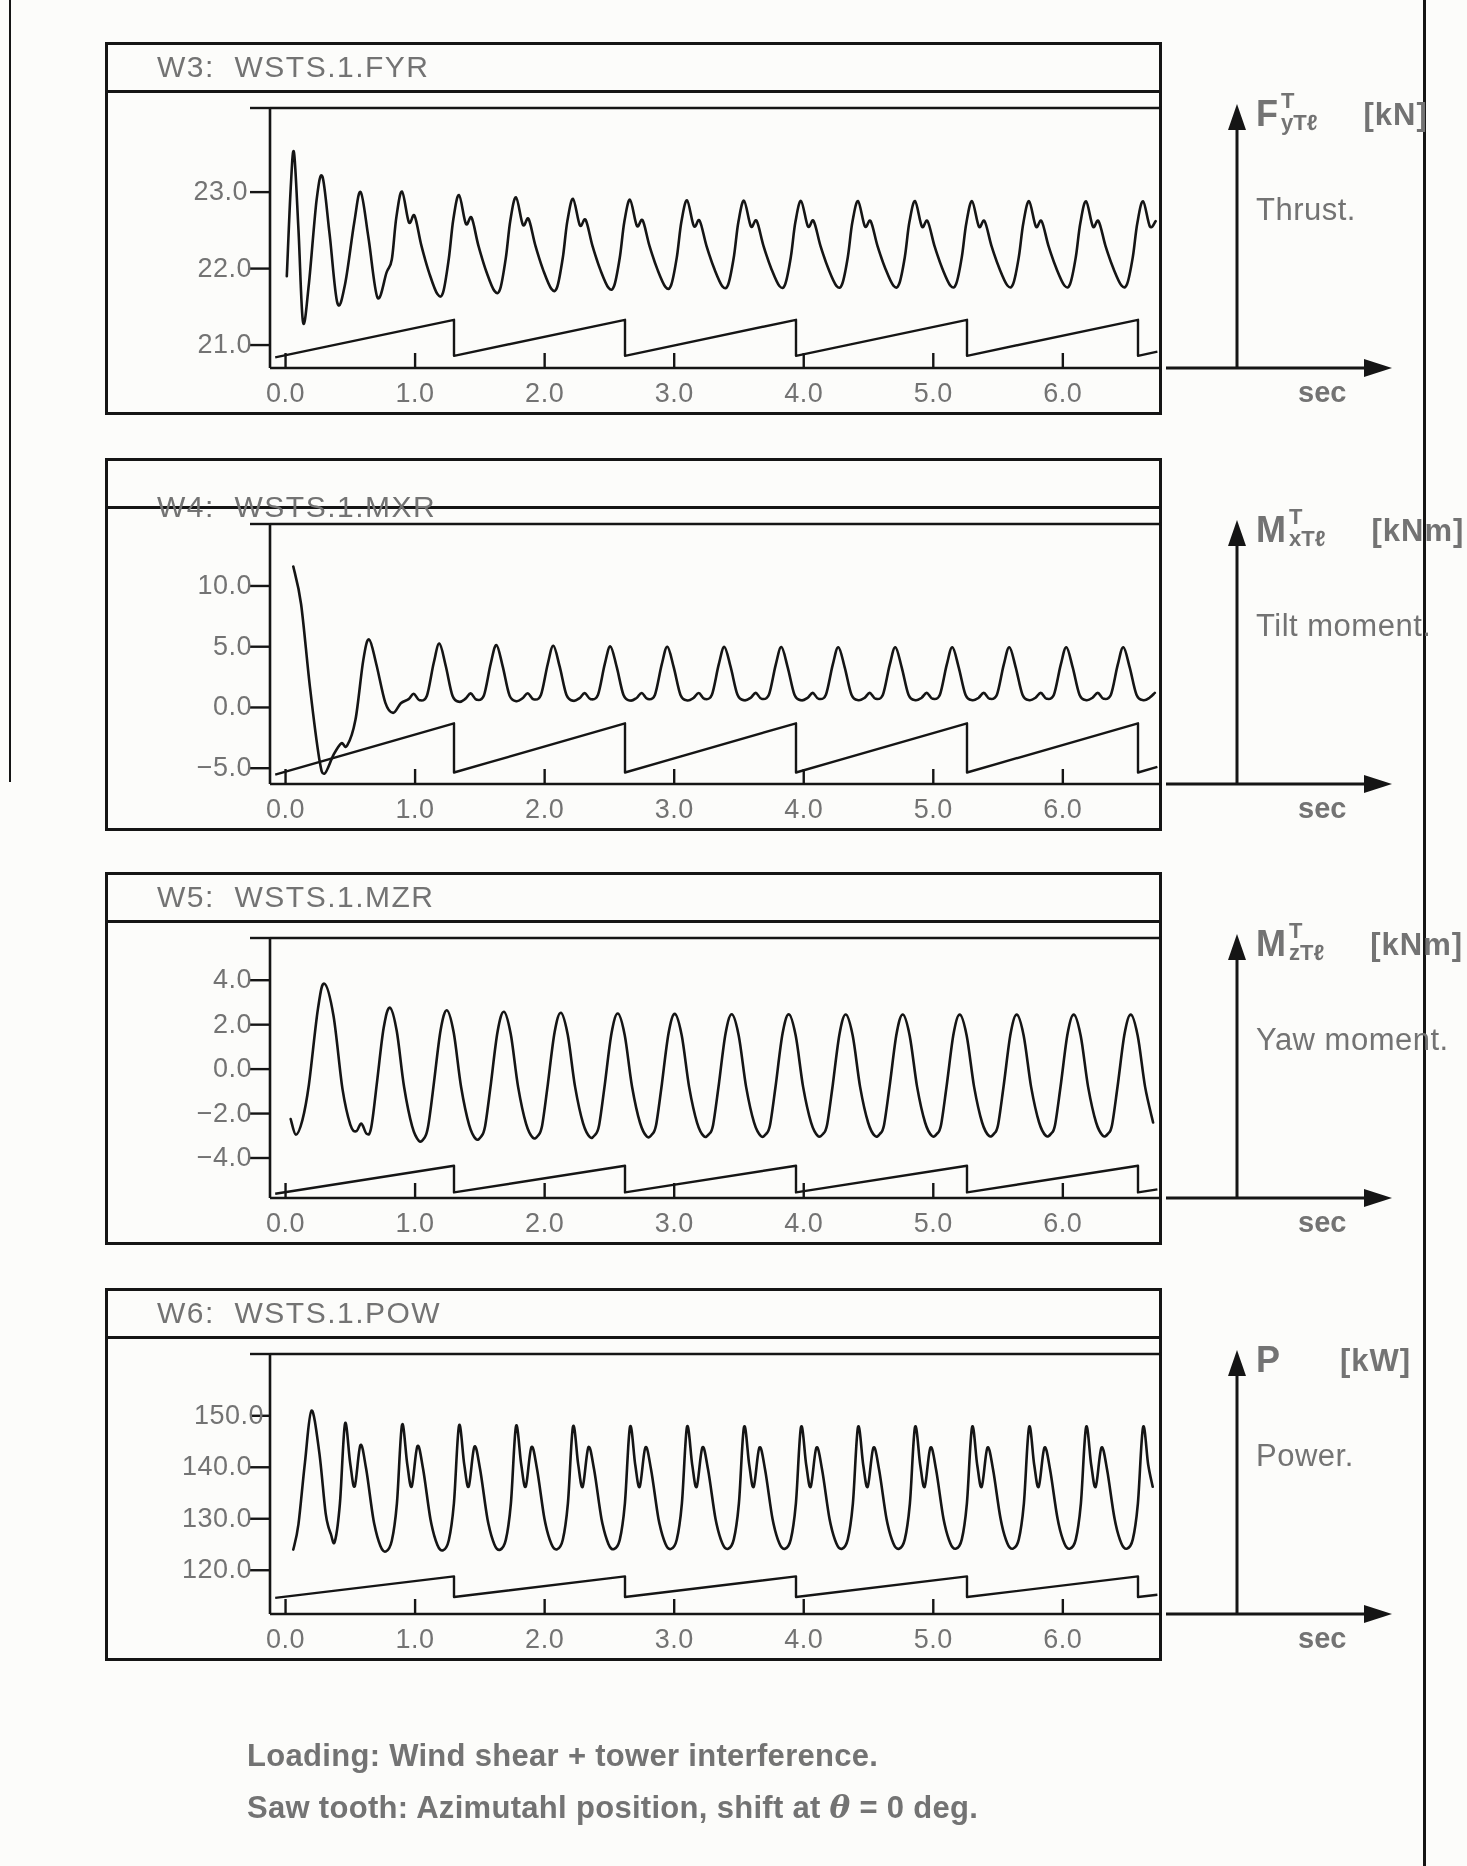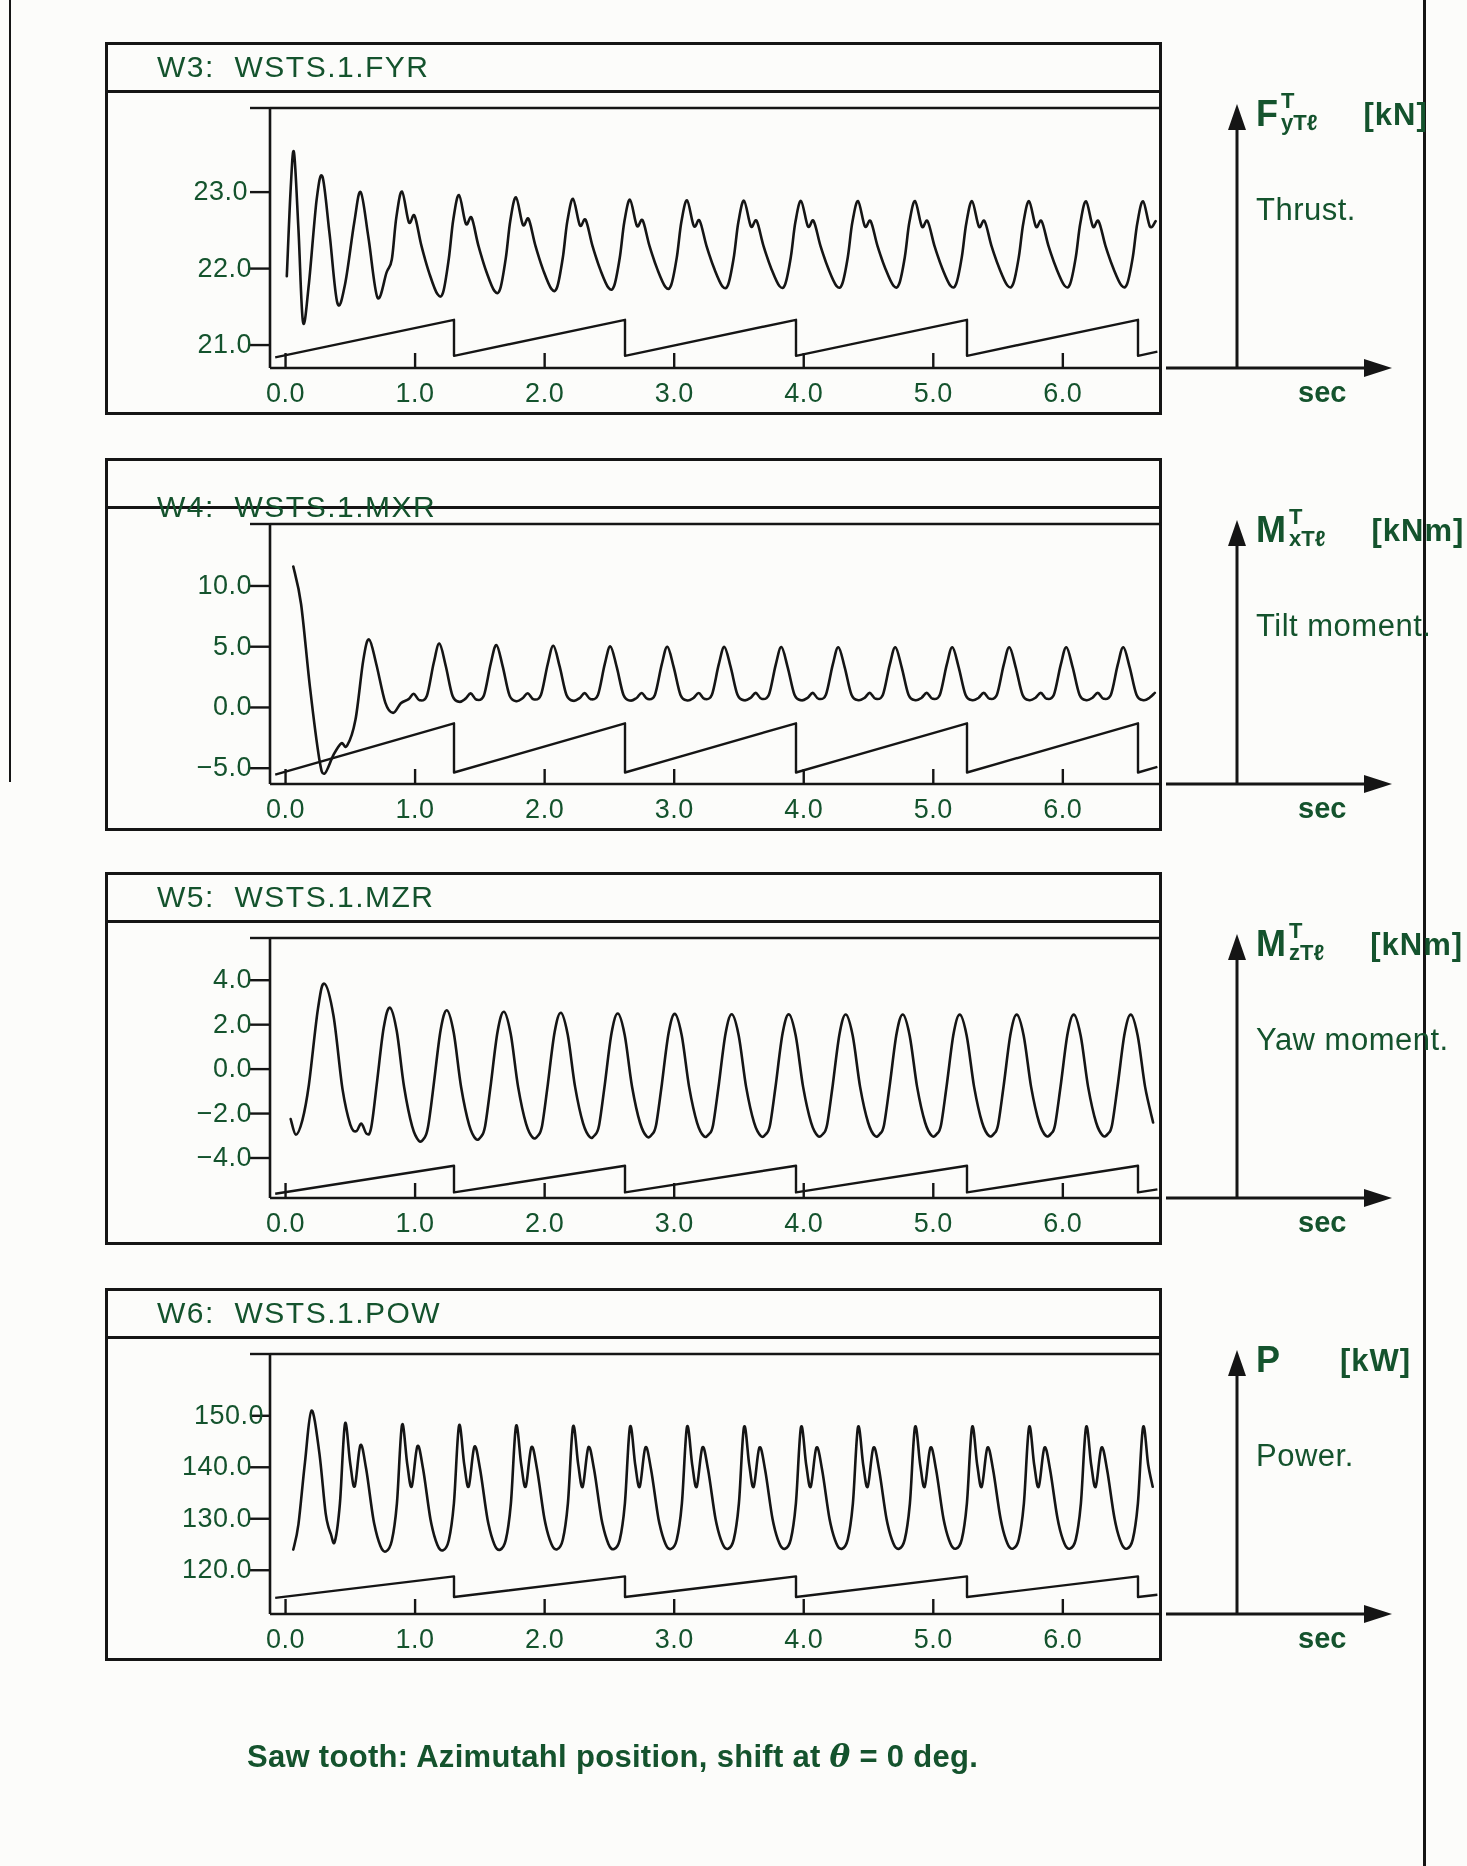--- a/index.html
+++ b/index.html
@@ -1,17 +1,17 @@
 <!DOCTYPE html>
 <html><head>
 <meta charset="utf-8">
 <style>
   html,body{margin:0;padding:0;background:#ffffff;}
   .page{position:relative;width:1467px;height:1866px;background:#fcfcfa;
-        font-family:"Liberation Sans",sans-serif;color:#14532d;overflow:hidden;}
+        font-family:"Liberation Sans",sans-serif;color:#737373;overflow:hidden;}
   .border-left{position:absolute;left:9px;top:0;width:2px;height:782px;background:#151515;}
   .border-right{position:absolute;left:1423px;top:0;width:3px;height:1866px;background:#151515;}
   .panel-box{position:absolute;left:105px;width:1051px;height:367px;border:3px solid #151515;background:transparent;}
   .title-band{position:absolute;left:0;top:0;right:0;height:45px;border-bottom:3px solid #151515;}
   .panel-title{position:absolute;font-size:30px;letter-spacing:1.5px;white-space:pre;}
   .tick-label{position:absolute;font-size:27px;letter-spacing:0.5px;}
   .y-tick-label{width:140px;text-align:right;}
   .x-tick-label{width:90px;text-align:center;}
   .sec-label{position:absolute;font-size:29px;font-weight:700;}
   .signal-name{position:absolute;font-size:31px;font-weight:400;letter-spacing:0.5px;}
@@ -228,15 +228,16 @@
       <div class="tick-label x-tick-label" style="left: 888.29px; top: 1624px;">5.0</div>
       <div class="tick-label x-tick-label" style="left: 1017.84px; top: 1624px;">6.0</div>
       <div class="sym-block" style="left: 1256px; top: 1342px;">
         <span class="sym-letter">P</span>
         <span class="sym-unit" style="margin-left: 60px; margin-top: 2px;">[kW]</span>
       </div>
       <div class="signal-name" style="left: 1256px; top: 1438px;">Power.</div>
       <div class="sec-label" style="left: 1298px; top: 1622px;">sec</div>
     </div>
   <div id="caption" class="caption">
+      <div class="caption-line">Loading: Wind shear + tower interference.</div>
       <div class="caption-line">Saw tooth: Azimutahl position, shift at <span class="math-theta">θ</span> = 0 deg.</div>
     </div>
 </div>
 
 </body></html>

